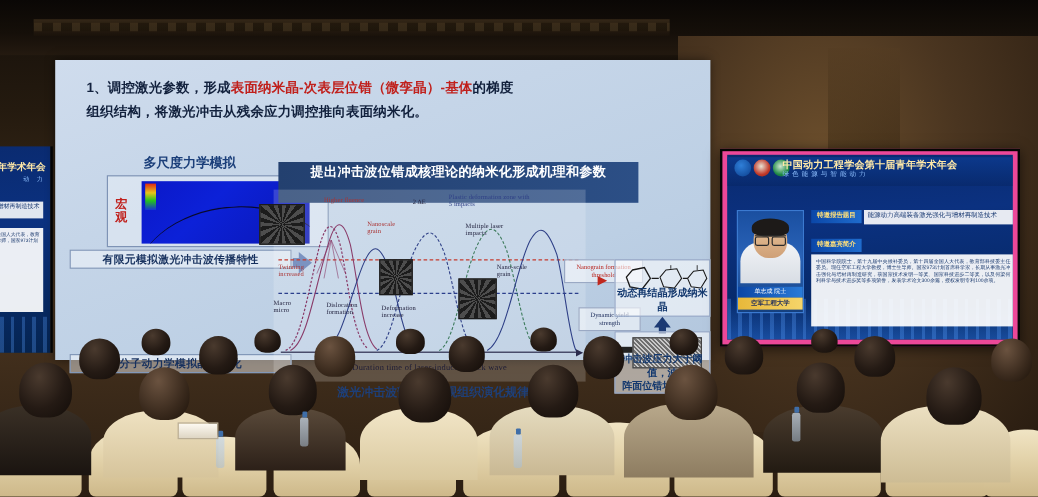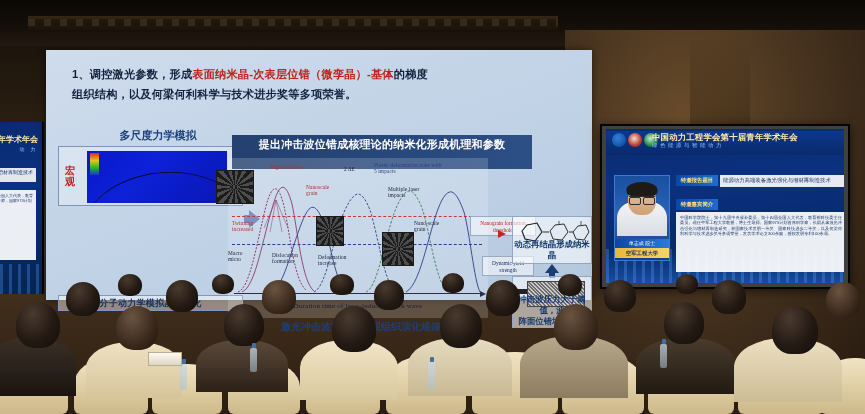--- a/index.html
+++ b/index.html
@@ -55,21 +55,21 @@
     font-weight:bold; letter-spacing:.2px;
   }
   .slide-title .hl { color:#c0201c; }
 
   
   .lc-head {
     position:absolute; left:32px; top:78px; width:160px;
     text-align:center; color:#1b3f7a; font-size:11px; font-weight:bold;
   }
   .panel-box {
-    position:absolute; border:1px solid #7e93b5; background:rgba(255,255,255,.32);
+    position:absolute; border:1px solid #7e93b5; background:rgba(255,255,255,.32);margin-left:31px;
   }
   .pb-macro { left:12px; top:96px; width:185px; height:60px; }
   .pb-micro { left:12px; top:178px; width:185px; height:65px; }
   .side-tag {
     position:absolute; left:3px; top:50%; transform:translateY(-50%);
     width:16px; color:#c0201c; font-size:10px; font-weight:bold;
     line-height:11px; text-align:center;
   }
   .fem-img {
     position:absolute; left:28px; top:4px; width:140px; height:52px;
@@ -228,21 +228,21 @@
   .ra2{ left:452px; top:238px; transform:rotate(22deg); }
 
   .bottom-cap {
     position:absolute; left:150px; top:270px; width:330px;
     text-align:center; color:#1e3f78; font-size:10px; font-weight:bold;
   }
 
   
   .tv {
     position:absolute; left:600px; top:124px; width:250px; height:165px;
-    background:#404040; border:2px solid #050505;
+    background:#ec4899; border:2px solid #050505;
     box-shadow:0 2px 10px rgba(0,0,0,.6);
   }
   .tv-screen {
     position:absolute; left:4px; top:3px; right:4px; bottom:4px;
     background:linear-gradient(175deg,#0a2a6e 0%,#0b3180 35%,#072a6b 70%,#04224f 100%);
     overflow:hidden;
   }
   .tv-skyline{
     position:absolute; left:0; bottom:0; width:100%; height:34px;
     background:
@@ -414,29 +414,30 @@
     <div class="tvl-topic">强化与增材再制造技术</div>
     <div class="tvl-bio">中国科学院院士，第十九届中央候补委员，第十四届全国人大代表，教育部科技委主任委员，现任空军工程大学教授，博士生导师，国家973计划首席科学家。</div>
     <div class="tvl-sky"></div>
   </div>
 
   <div class="screen">
     <div class="screen-inner">
 
       <div class="slide-title">
         <span>1、调控激光参数，形成</span><span class="hl">表面纳米晶-次表层位错（微孪晶）-基体</span><span>的梯度</span><br>
-        <span>组织结构，以及何梁何利科学与技术进步奖等多项荣誉。</span>
+        <span>组织结构，将激光冲击从残余应力调控推向表面纳米化。</span>
       </div>
 
       <div class="lc-head">多尺度力学模拟</div>
 
       <div class="panel-box pb-macro">
         <div class="side-tag">宏观</div>
         <div class="fem-img"></div>
       </div>
+      <div class="cap-bar cap-macro">有限元模拟激光冲击波传播特性</div>
 
       <div class="cap-bar cap-micro">分子动力学模拟晶粒细化</div>
 
       <div class="big-arrow-tail"></div>
       <div class="big-arrow"></div>
 
       <div class="rc-head">提出冲击波位错成核理论的纳米化形成机理和参数</div>
 
       <div class="chart">
         <div class="chart-bg"></div>

